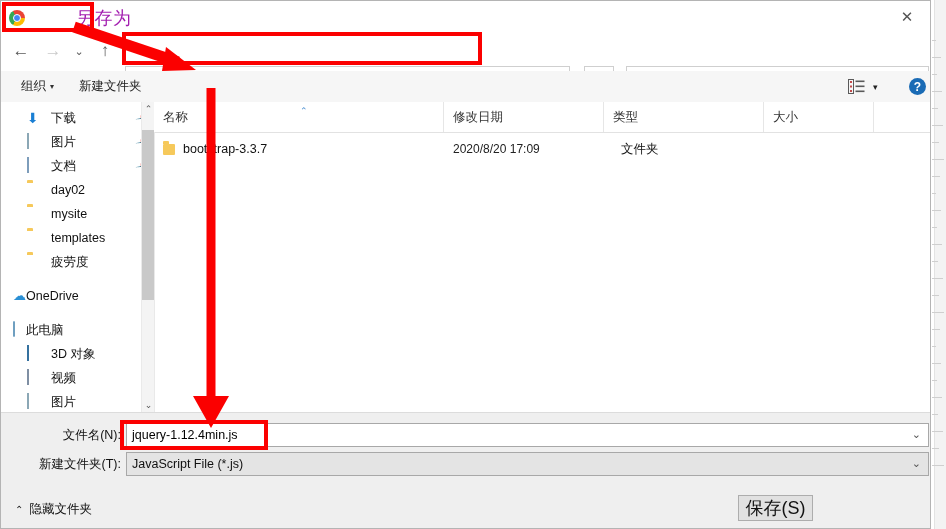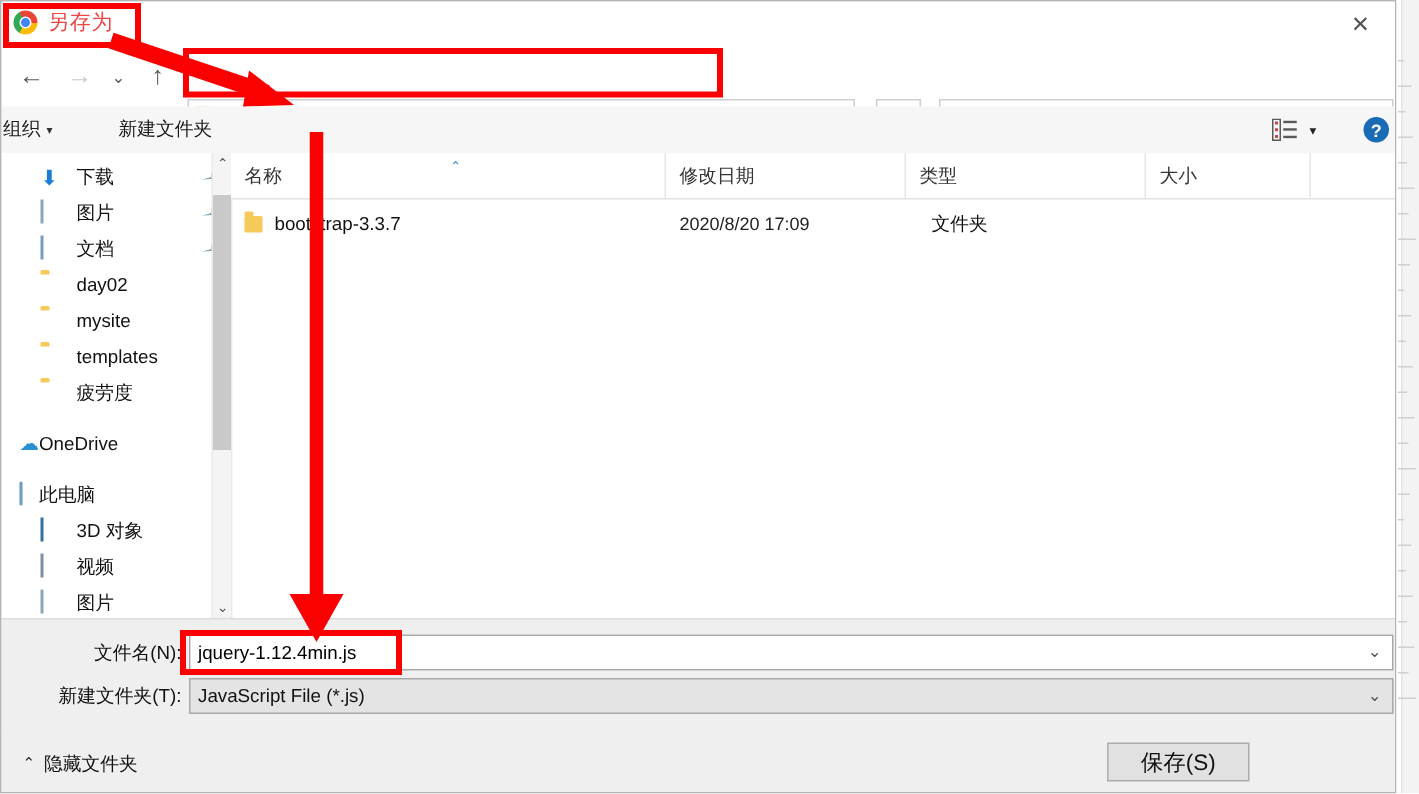--- a/index.html
+++ b/index.html
@@ -29,21 +29,21 @@
   }
   .chrome-icon{
     width:16px;height:16px;border-radius:50%;position:relative;overflow:hidden;
     background:
       conic-gradient(from -30deg, #ea4335 0deg 120deg, #fbbc05 120deg 240deg, #34a853 240deg 360deg);
   }
   .chrome-icon::after{
     content:"";position:absolute;left:4px;top:4px;width:8px;height:8px;border-radius:50%;
     background:#4285f4;border:1.5px solid #fff;box-sizing:border-box;
   }
-  #title-text{font-size:14px;color:#ef4444;letter-spacing:.5px;}
+  #title-text{font-size:18px;color:#a21caf;letter-spacing:.5px;margin-left:44px;}
   #close-btn{
     position:absolute;right:0;top:0;width:46px;height:30px;
     display:flex;align-items:center;justify-content:center;
     color:#555;font-size:15px;line-height:1;cursor:default;
   }
   
   #navbar{
     position:absolute;left:0;top:30px;width:929px;height:40px;background:#fff;
   }
   .navbtn{
@@ -90,21 +90,21 @@
   #search-placeholder{color:#1c1c1c;font-size:12.5px;}
   
   #cmdbar{
     position:absolute;left:0;top:70px;width:929px;height:31px;
     background:#f6f6f6;border-bottom:1px solid #dcdcdc;
   }
   .cmd-item{
     position:absolute;top:7px;font-size:12.5px;color:#1b1b1b;
     display:flex;align-items:center;gap:4px;
   }
-  #cmd-org{left:1px;}
+  #cmd-org{left:20px;}
   #cmd-newfolder{left:78px;}
   .caret{font-size:8px;color:#333;}
   #view-icon{
     position:absolute;left:847px;top:8px;width:17px;height:15px;
   }
   #view-caret{position:absolute;left:872px;top:11px;font-size:9px;color:#222;}
   #help-btn{
     position:absolute;left:908px;top:7px;width:17px;height:17px;border-radius:50%;
     background:#1a6bb5;color:#fff;font-size:12px;font-weight:bold;
     display:flex;align-items:center;justify-content:center;
@@ -202,24 +202,24 @@
     display:flex;align-items:center;padding-left:5px;font-size:12.5px;color:#111;
   }
   #type-caret{position:absolute;right:7px;top:4px;color:#555;font-size:11px;}
   
   #footer{position:absolute;left:0;top:489px;width:929px;height:39px;background:#efefef;}
   #hide-folders{
     position:absolute;left:14px;top:500px;font-size:12.5px;color:#111;display:flex;align-items:center;gap:6px;
   }
   .chev-up{font-size:10px;color:#222;}
   .dlg-btn{
-    position:absolute;top:494px;height:26px;width:95px;
+    position:absolute;top:494px;height:26px;width:75px;
     background:#e1e1e1;border:1px solid #adadad;box-sizing:border-box;
     display:flex;align-items:center;justify-content:center;
-    font-size:15px;color:#111;
+    font-size:18px;color:#111;
   }
   #btn-save{left:737px;}
   #btn-cancel{left:845px;}
   
   #bg-sliver{
     position:absolute;left:931px;top:0;width:15px;height:529px;background:#fff;overflow:hidden;
   }
   .bg-line{position:absolute;left:1px;width:12px;height:1px;background:#cfcfcf;}
   #bg-scroll{position:absolute;left:3px;top:0;width:11px;height:529px;background:#f3f3f3;border-left:1px solid #e3e3e3;}
   

